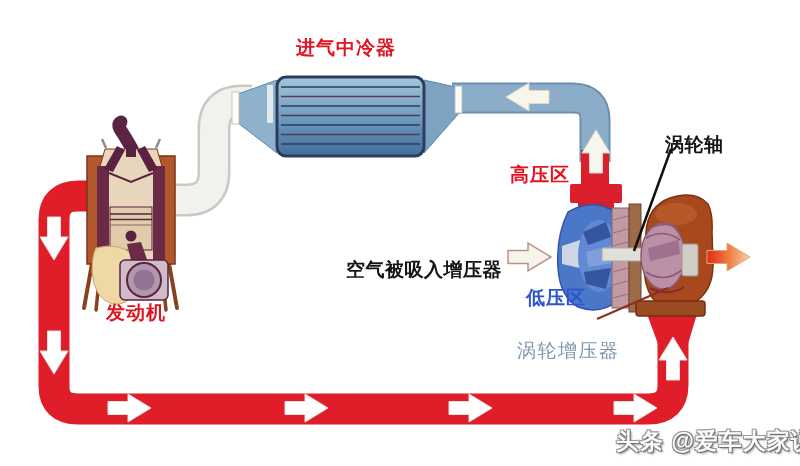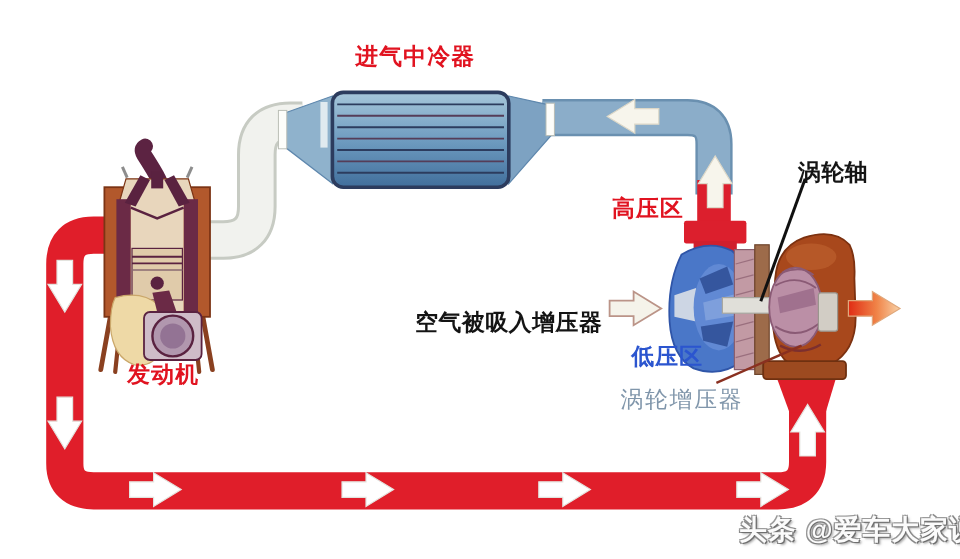--- a/index.html
+++ b/index.html
@@ -160,17 +160,17 @@
     <use href="#arrowR" transform="translate(530,257)" fill="#f5f3ea" stroke="#bb9488" stroke-width="1.5"></use>
     <use href="#arrowR" transform="translate(729,257)" fill="url(#exhaustOutGrad)" stroke="#e0a87c" stroke-width="1"></use>
   </g>
 </svg>
 
 <div class="lbl lbl-red" style="left:296px;top:37px;">进气中冷器</div>
 <div class="lbl lbl-red" style="left:510px;top:164px;">高压区</div>
 <div class="lbl lbl-black" style="left:665px;top:124px;margin-top:10px;">涡轮轴</div>
 <div class="lbl lbl-black" style="left:346px;top:246px;margin-top:13px;">空气被吸入增压器</div>
 <div class="lbl lbl-blue" style="left:526px;top:287px;">低压区</div>
-<div class="lbl lbl-slate" style="left:517px;top:323px;">涡轮增压器</div>
+<div class="lbl lbl-slate" style="left:517px;top:340px;">涡轮增压器</div>
 <div class="lbl lbl-red" style="left:106px;top:302px;">发动机</div>
 <div class="lbl watermark" style="left:616px;top:428px;">头条 @爱车大家说</div>
 
 </div>
 
 </body></html>

